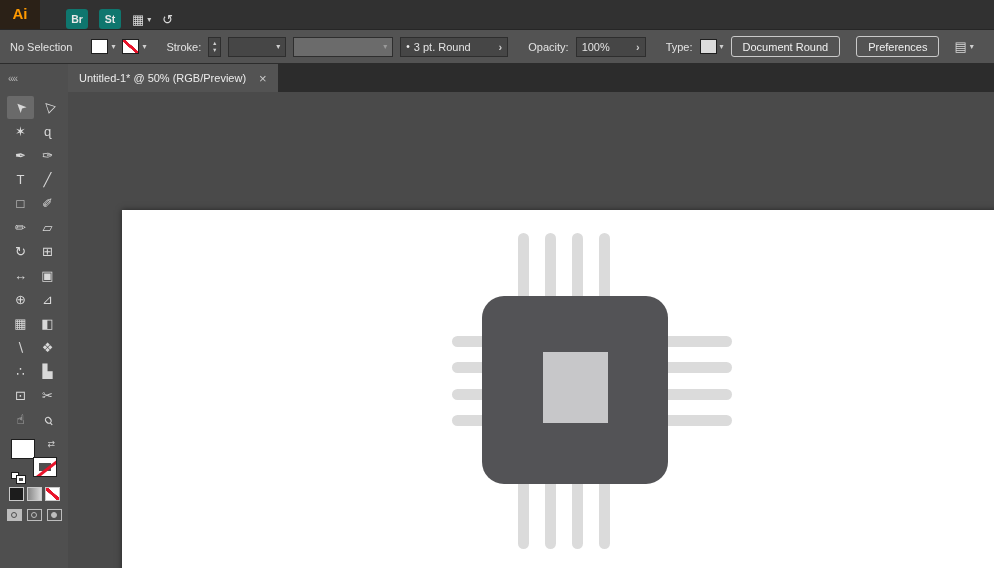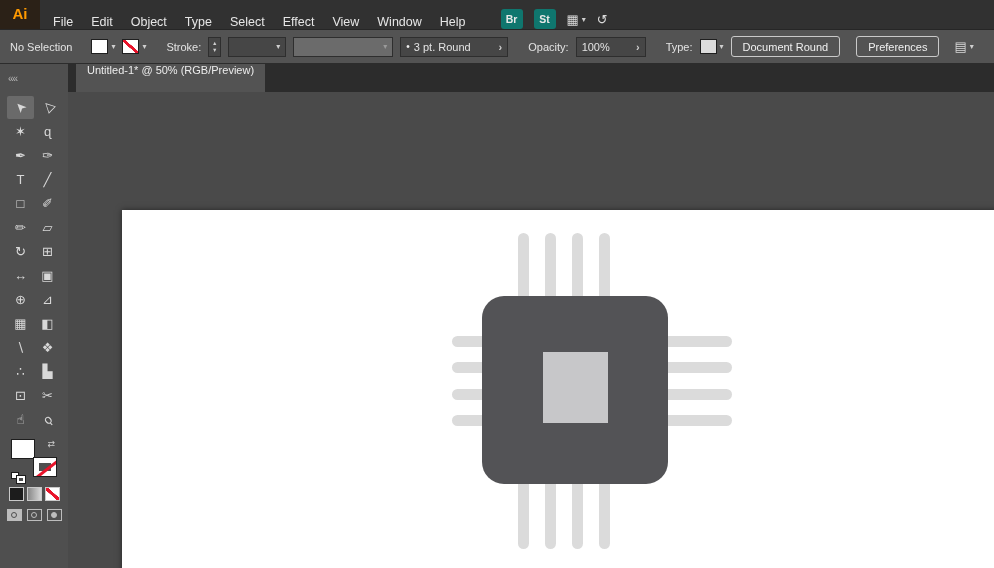--- a/index.html
+++ b/index.html
@@ -49,22 +49,22 @@
     display:inline-flex; align-items:center; font-size:11px; color:#f0f0f0;
     background:transparent; cursor:default; }
   .btn + .btn { margin-left:9px; }
   .panelmenu { display:inline-flex; align-items:center; gap:3px; margin-left:8px; color:#d9d9d9; }
 
   
   .tabrow { height:28px; display:flex; background:#2c2c2c; }
   .panel-head { width:68px; background:#4f4f4f; display:flex; align-items:center;
     padding-left:8px; color:#b5b5b5; font-size:10px; letter-spacing:-1px; }
   .tabs { flex:1; display:flex; align-items:stretch; }
-  .tab { margin-left:8px; background:#535353; display:flex; align-items:center;
-    padding:0 11px; gap:13px; font-size:11px; color:#ececec;flex-direction:column; }
+  .tab { background:#535353; display:flex; align-items:center;
+    padding:0 11px; gap:13px; font-size:11px; color:#ececec; }
   .tab .close { color:#c9c9c9; font-size:13px; }
 
   
   .main { display:flex; height:476px; }
   .toolbar { width:68px; background:#4f4f4f; position:relative; flex:none; }
   .tools-grid { width:54px; margin:4px auto 0; display:grid;
     grid-template-columns:1fr 1fr; row-gap:1px; }
   .tool { height:23px; display:flex; align-items:center; justify-content:center;
     font-size:13px; color:#d8d8d8; }
   .tool.active { background:#6a6a6a; border-radius:2px; }
@@ -107,31 +107,20 @@
   .chip-body { position:absolute; left:360px; top:86px; width:186px; height:188px;
     background:var(--chip-body,#535356); border-radius:22px; z-index:1; }
   .chip-core { position:absolute; left:421px; top:142px; width:65px; height:71px;
     background:var(--chip-core,#c7c7c9); z-index:2; }
 </style>
 </head>
 <body>
 
 <div class="menubar">
   <div class="ai-logo">Ai</div>
-  <nav class="menus">
-      <span class="menu-item">File</span>
-      <span class="menu-item">Edit</span>
-      <span class="menu-item">Object</span>
-      <span class="menu-item">Type</span>
-      <span class="menu-item">Select</span>
-      <span class="menu-item">Effect</span>
-      <span class="menu-item">View</span>
-      <span class="menu-item">Window</span>
-      <span class="menu-item">Help</span>
-    </nav>
   <div class="menubar-right">
     <span class="badge">Br</span>
     <span class="badge">St</span>
     <span class="mb-group">
       <span class="mb-glyph">▦</span>
       <span class="chev">▾</span>
     </span>
     <span class="mb-group">
       <span class="mb-glyph">↺</span>
     </span>

